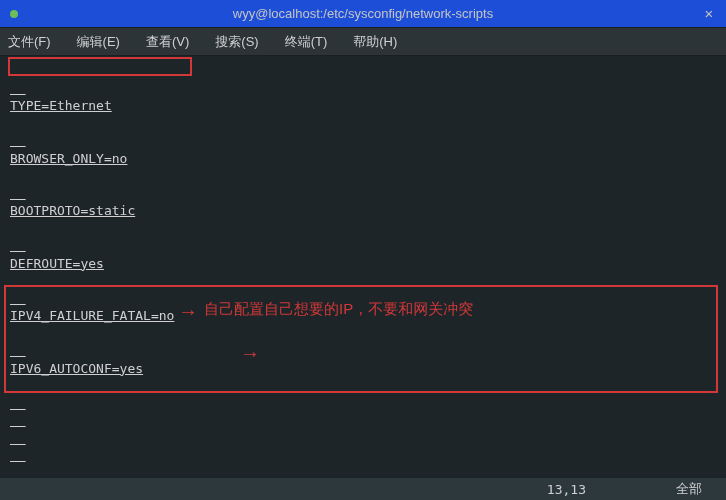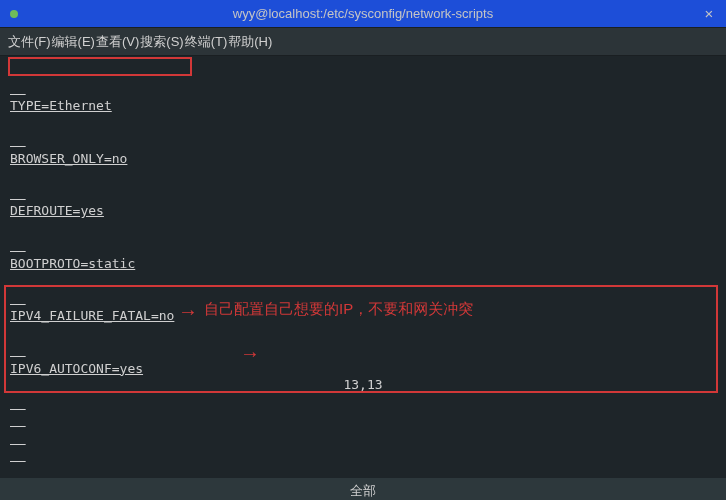--- a/index.html
+++ b/index.html
@@ -46,21 +46,21 @@
     height: 8px;
     border-radius: 50%;
     background: #6fbc5a;
   }
   .menubar {
     height: 28px;
     background: #2c3438;
     display: flex;
     align-items: center;
     padding: 0 8px;
-    gap: 1px;
+    gap: 26px;
     color: #d0d0d0;
     font-family: sans-serif;
     font-size: 13px;
     border-bottom: 1px solid #1a1f22;
   }
   .menubar span { cursor: pointer; }
   .terminal {
     padding: 6px 10px 0 10px;
     line-height: 17.5px;
     white-space: pre;
@@ -108,21 +108,20 @@
     right: 0;
     height: 22px;
     background: #2d383c;
     color: #d0d0d0;
     display: flex;
     align-items: center;
     justify-content: flex-end;
     padding: 0 24px;
     gap: 90px;
     font-size: 13px;
-    flex-direction: column;
   }
 </style>
 </head>
 <body>
 
 <div class="titlebar">
   <div class="dot"></div>
   <span>wyy@localhost:/etc/sysconfig/network-scripts</span>
   <div class="close-btn">
     <span>×</span>
@@ -134,22 +133,22 @@
   <span>编辑(E)</span>
   <span>查看(V)</span>
   <span>搜索(S)</span>
   <span>终端(T)</span>
   <span>帮助(H)</span>
 </div>
 
 <div class="terminal">
   <div class="line">TYPE=Ethernet</div>
   <div class="line">BROWSER_ONLY=no</div>
+  <div class="line">BOOTPROTO=static</div>
   <div class="line">DEFROUTE=yes</div>
-  <div class="line">BOOTPROTO=static</div>
   <div class="line">IPV4_FAILURE_FATAL=no</div>
   <div class="line">IPV6_AUTOCONF=yes</div>
   
   
   
   
   
   
   
   

